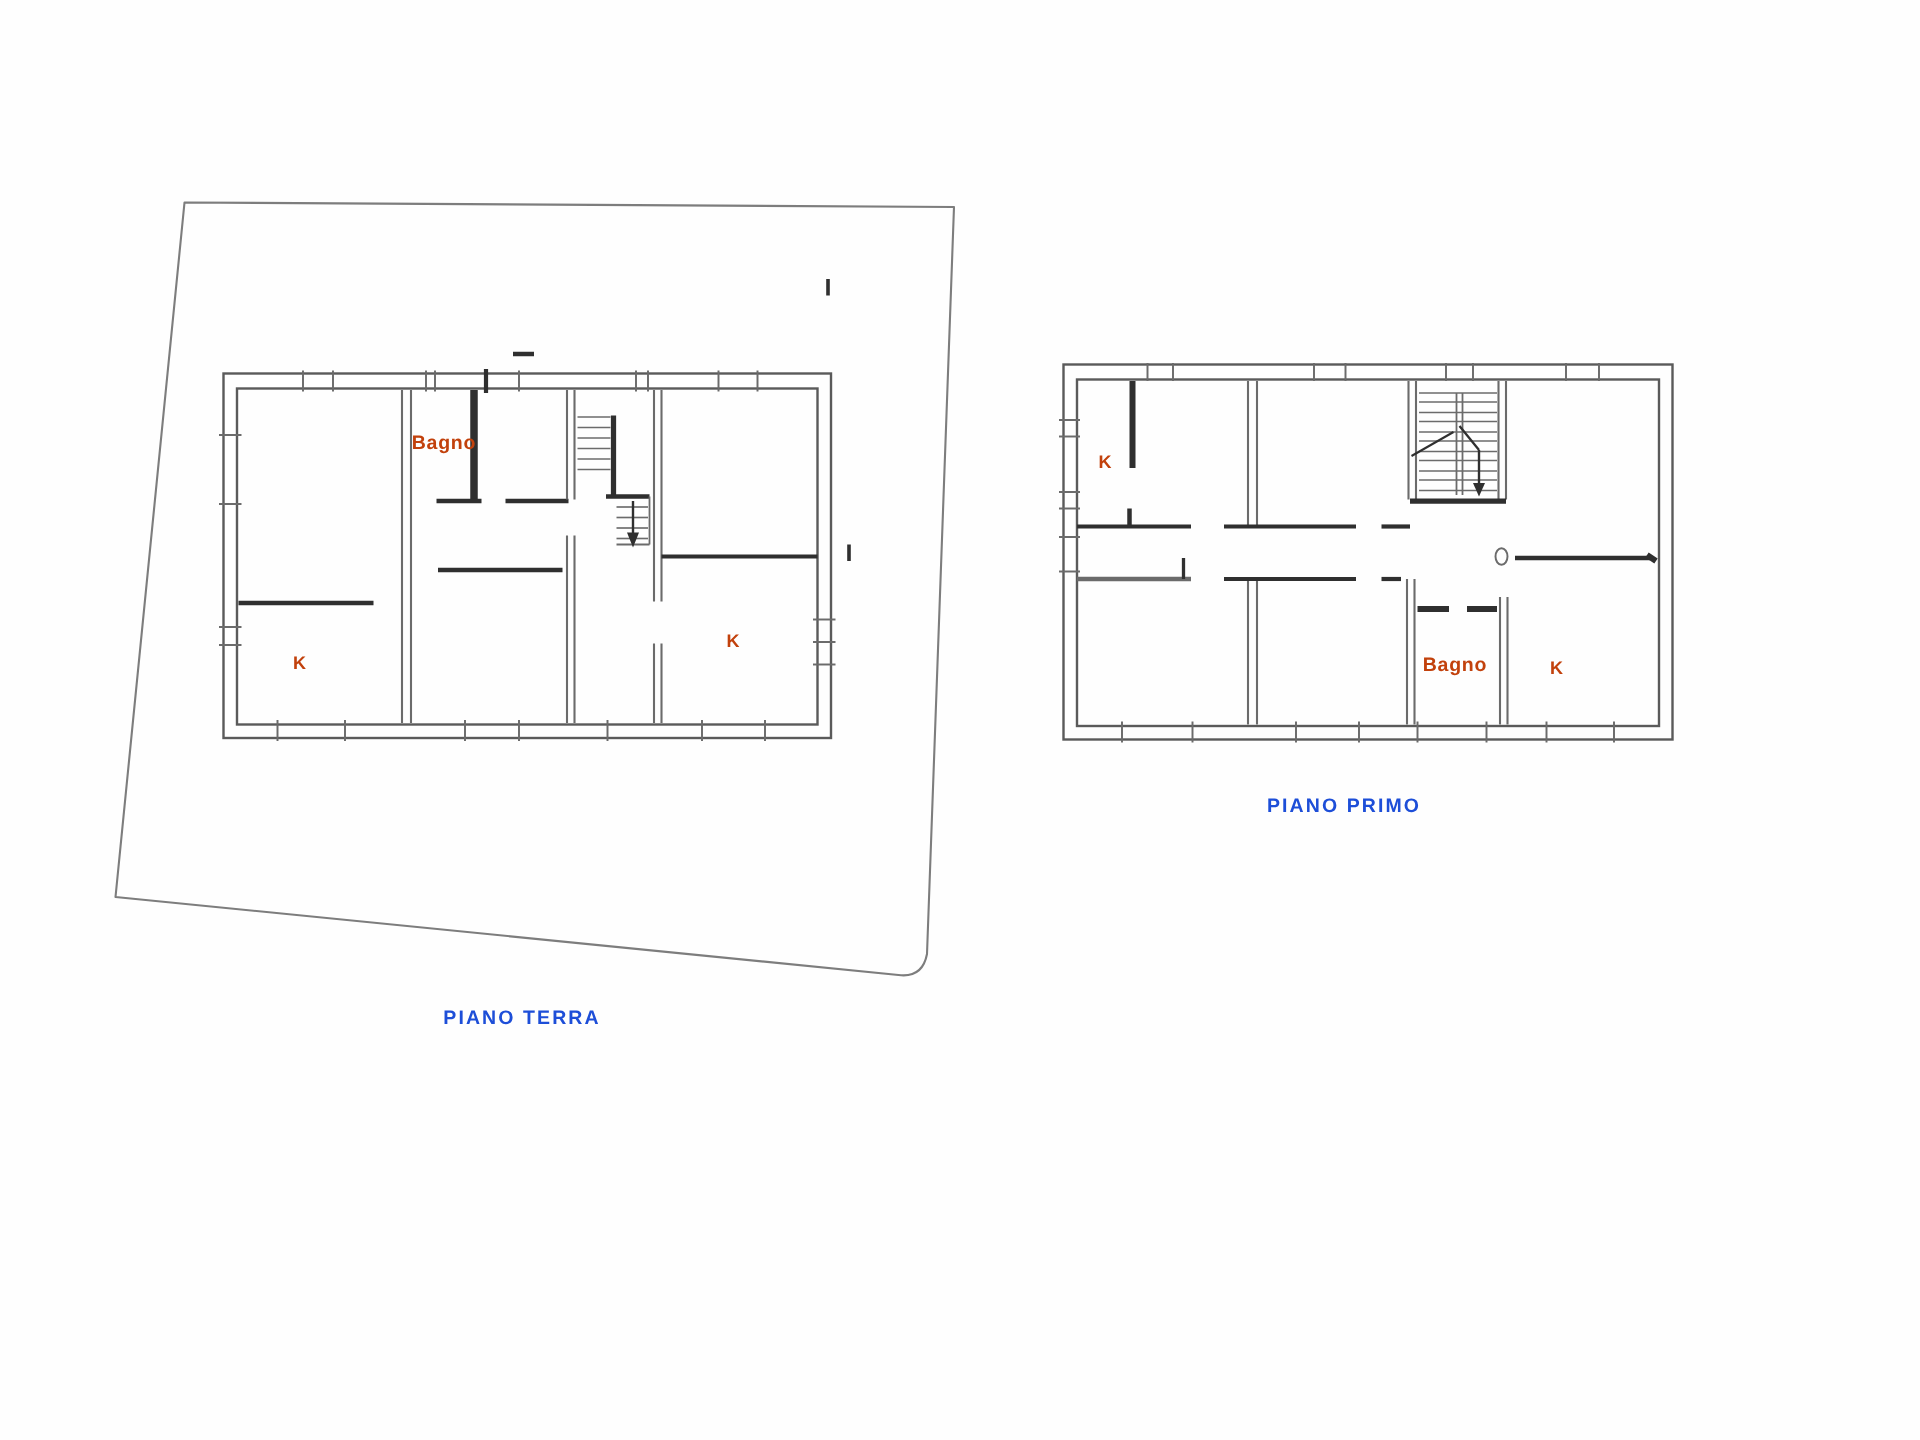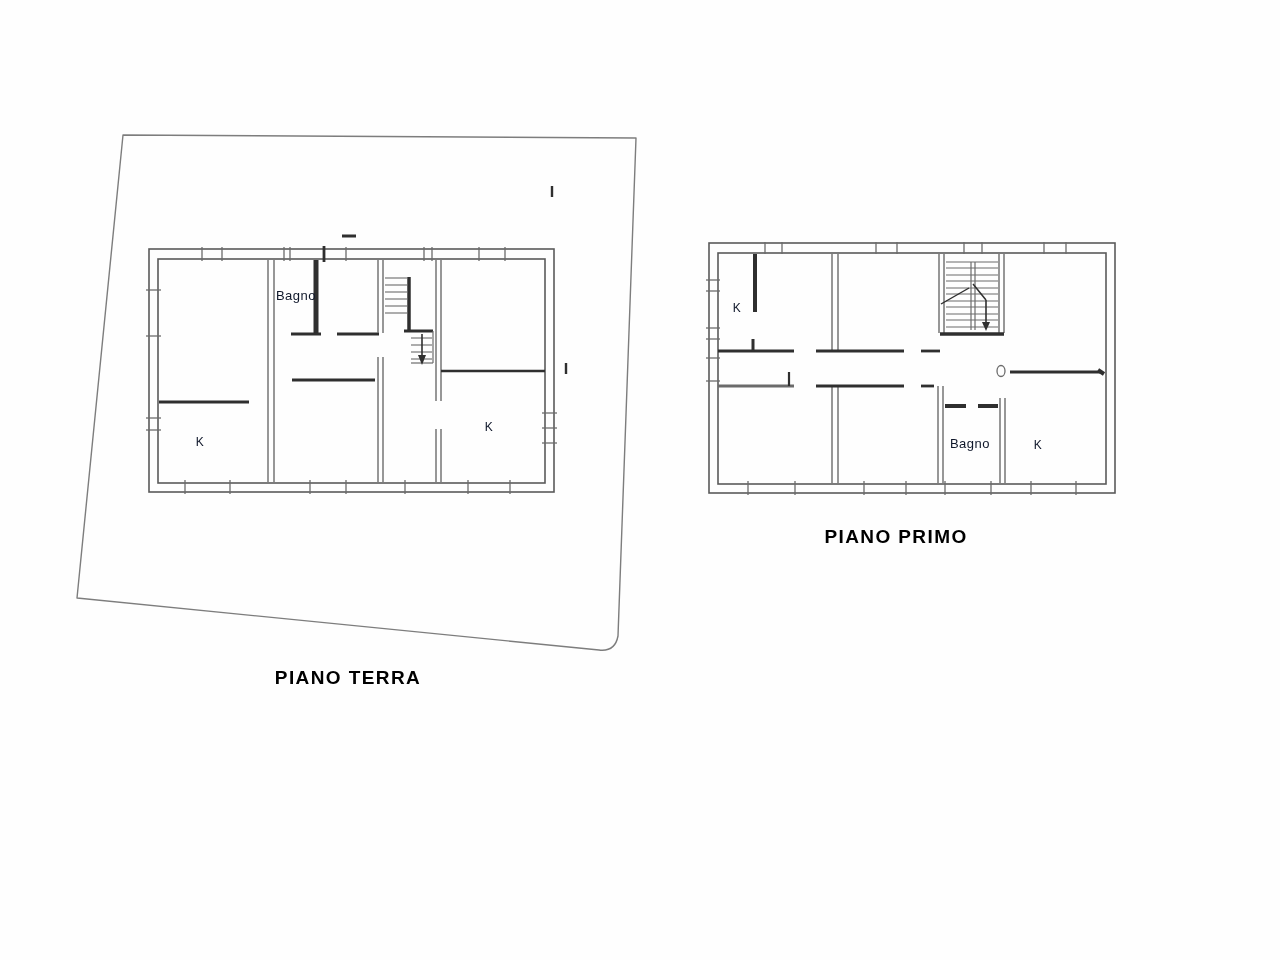--- a/index.html
+++ b/index.html
@@ -7,33 +7,33 @@
     position:relative;
     width:1280px;height:960px;
     background:#fefefe;
     overflow:hidden;
     font-family:"Liberation Sans", sans-serif;
   }
   #drawing{position:absolute;left:0;top:0;}
   .room-label{
     position:absolute;
     transform:translate(-50%,-50%);
-    font-weight:400;
-    color:#0f172a;
+    font-weight:700;
+    color:#c2410c;
     white-space:nowrap;
     letter-spacing:0.5px;
   }
   .room-label.big{font-size:13px;}
   .room-label.small{font-size:12px;}
   .floor-title{
     position:absolute;
     transform:translate(-50%,-50%);
-    font-size:19px;
+    font-size:13px;
     font-weight:700;
-    color:#000000;
+    color:#1d4ed8;
     letter-spacing:1.4px;
     white-space:nowrap;
   }
 </style>
 </head>
 <body>
 
 <div id="canvas">
 
   <svg id="drawing" width="1280" height="960" viewBox="0 0 1280 960">

